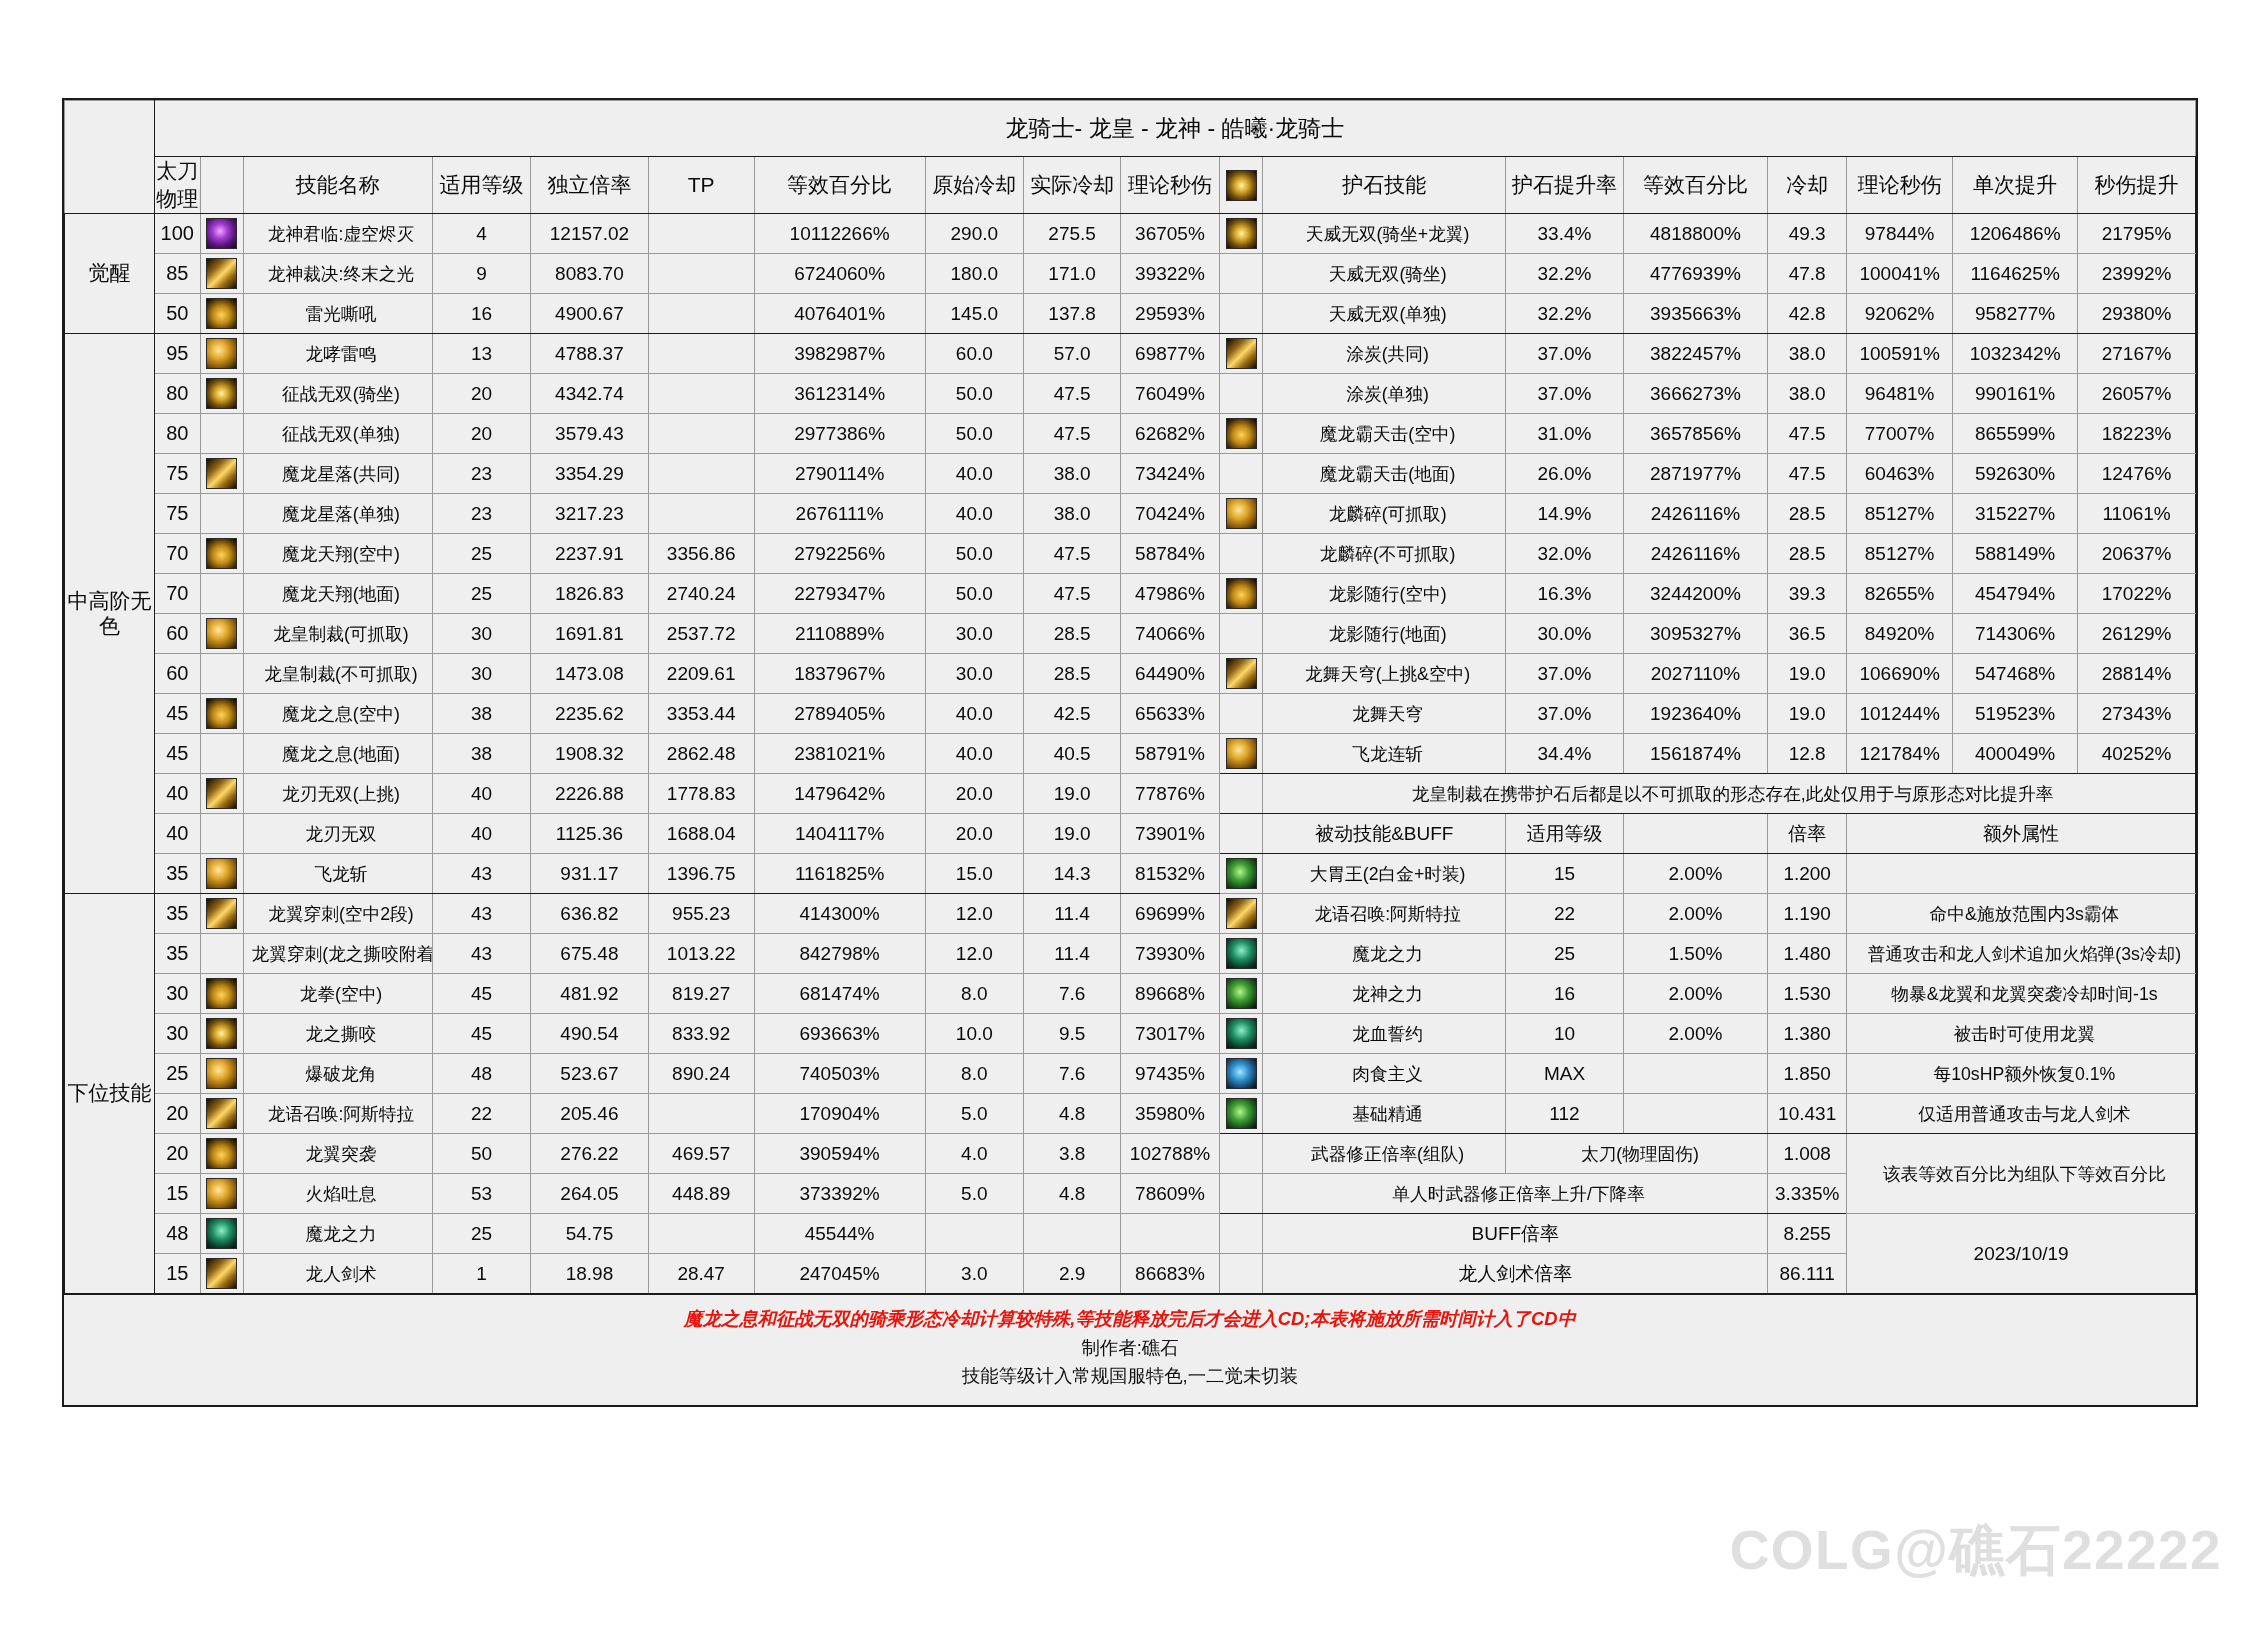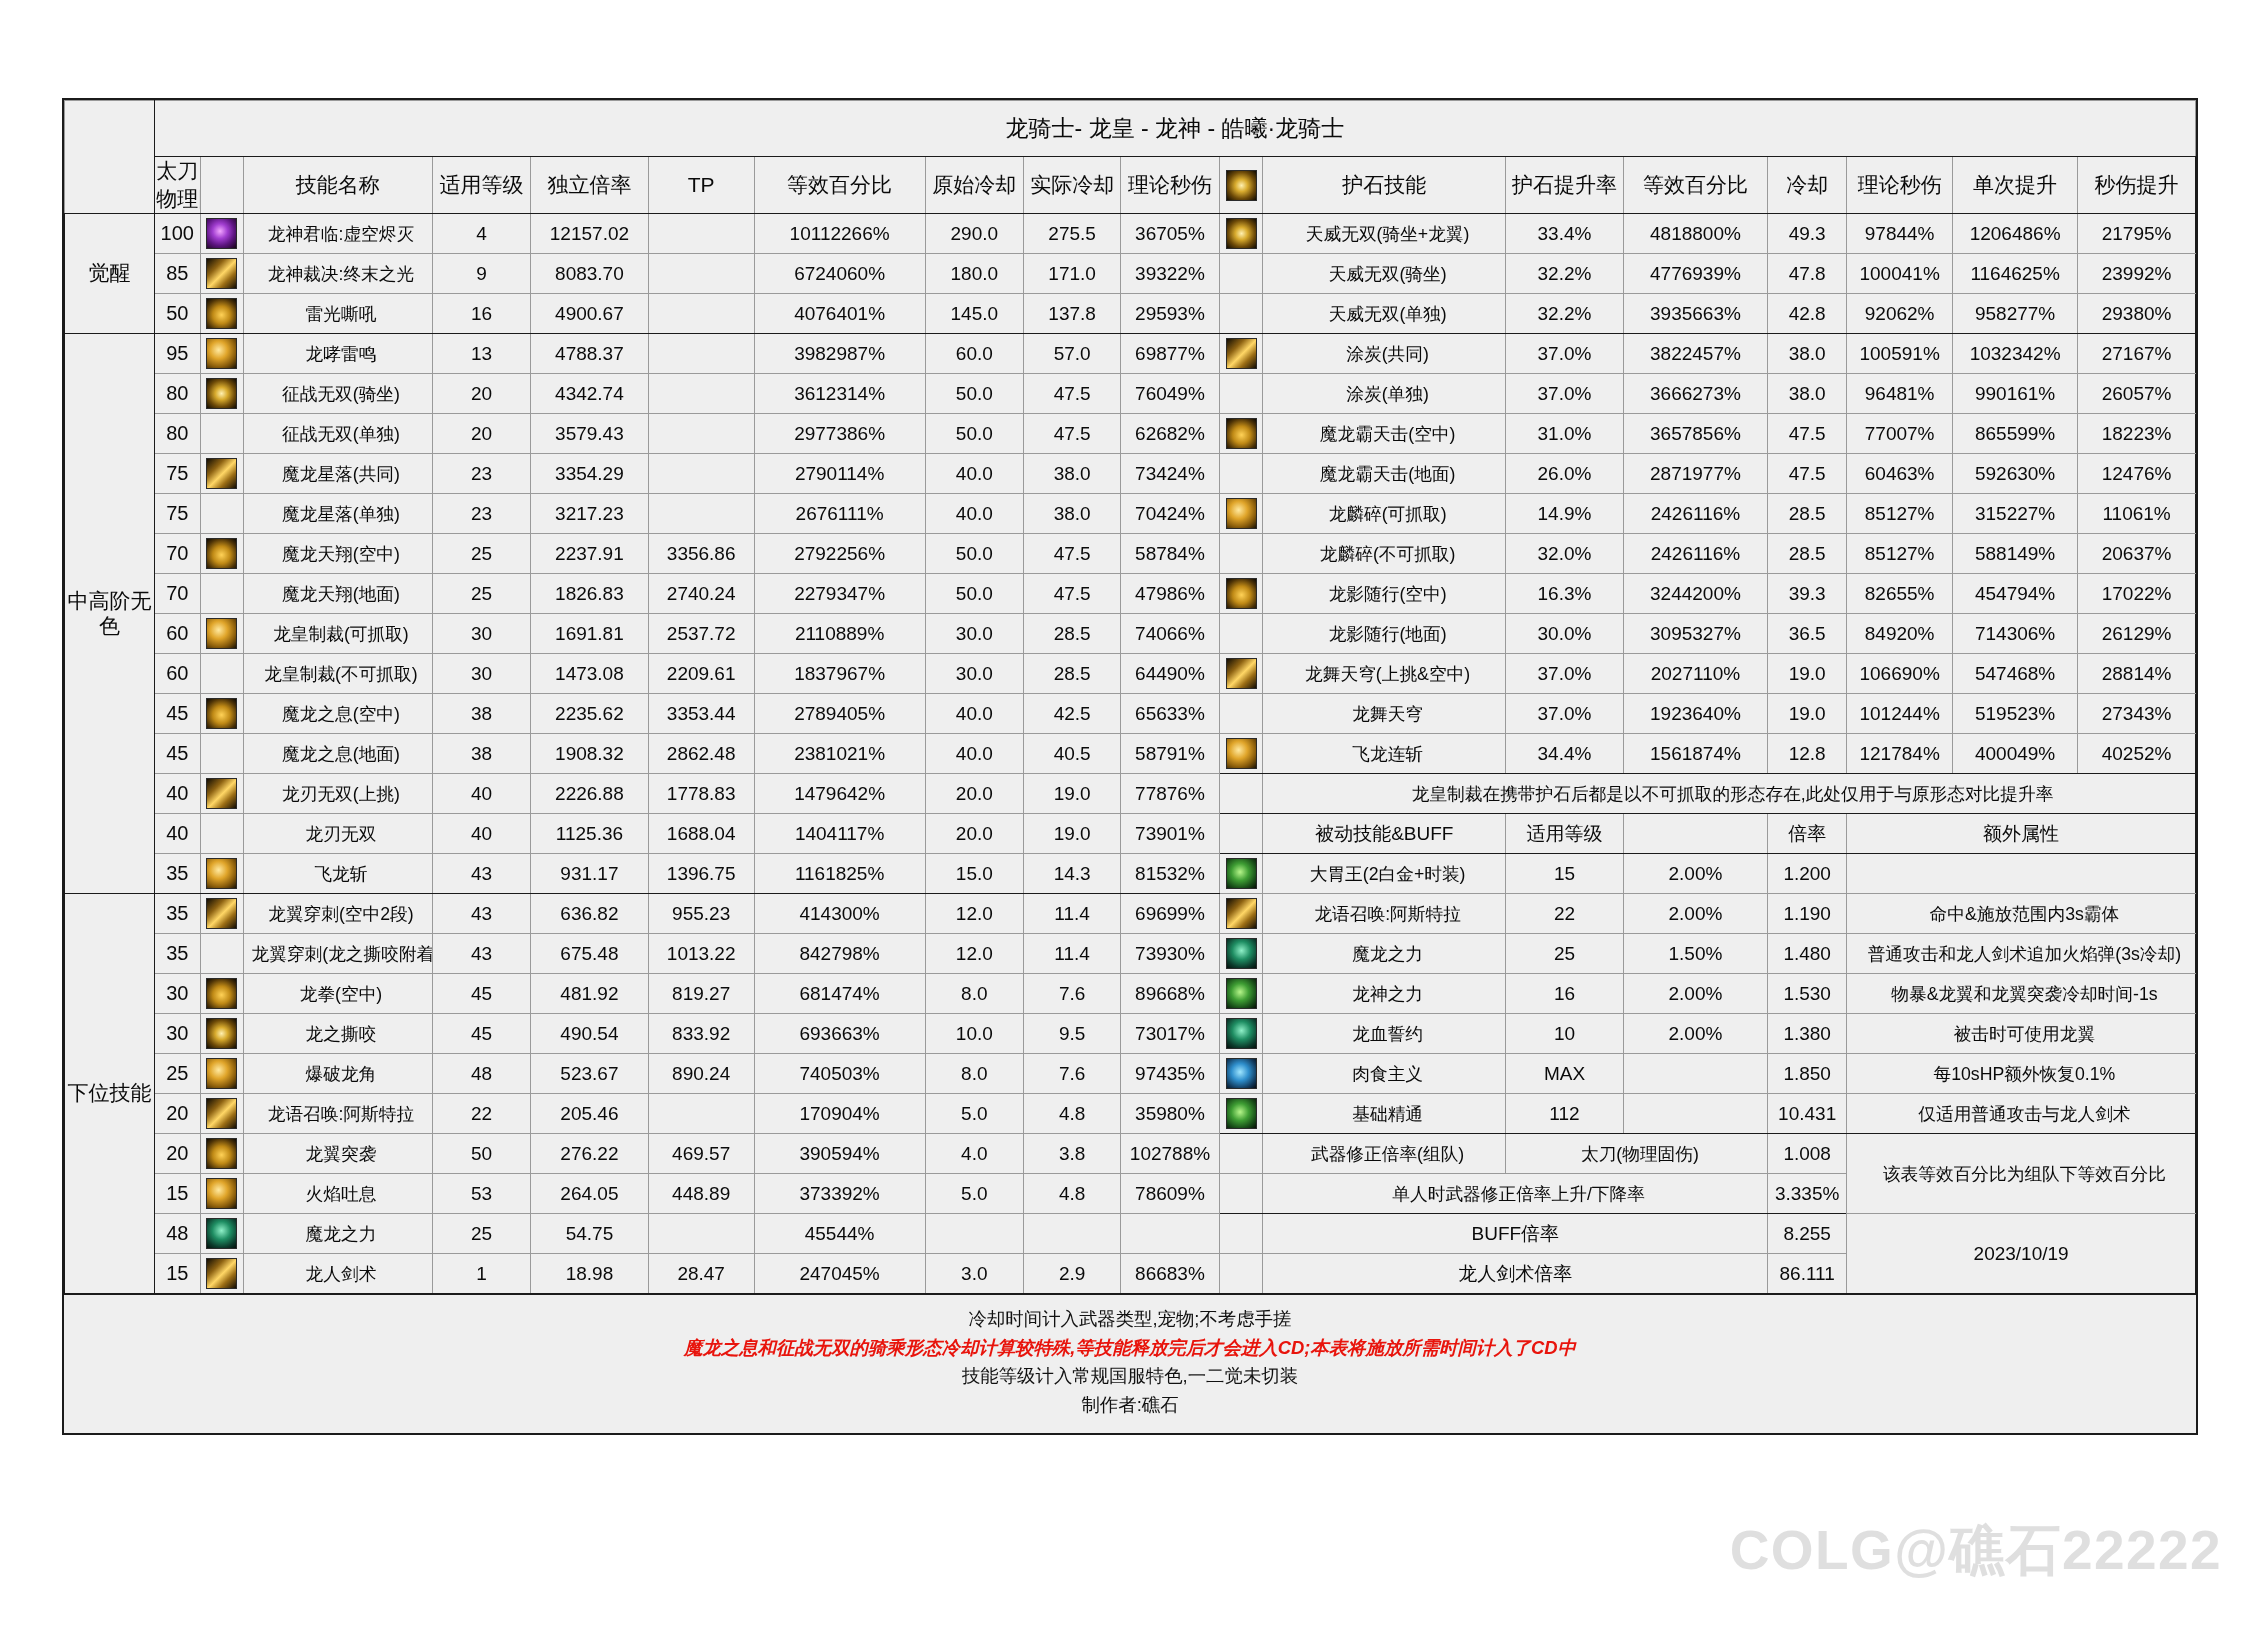--- a/index.html
+++ b/index.html
@@ -654,21 +654,20 @@
           <td class=" thick-b">2.9</td>
           <td class=" thick-b">86683%</td>
           <td class="ic-cell thick-b"></td>
           <td class="thick-b" colspan="3">龙人剑术倍率</td>
           <td class="thick-b">86.111</td>
         </tr>
       </tbody>
   </table>
 
   <div class="note-box">
-    <div class="note-line">冷却时间计入武器类型,宠物;不考虑手搓</div>
     <div class="note-line note-red">魔龙之息和征战无双的骑乘形态冷却计算较特殊,等技能释放完后才会进入CD;本表将施放所需时间计入了CD中</div>
+    <div class="note-line">制作者:礁石</div>
     <div class="note-line">技能等级计入常规国服特色,一二觉未切装</div>
-    <div class="note-line">制作者:礁石</div>
   </div>
 </div>
 
 <div class="wm">COLG@礁石22222</div>
 
 
 </body></html>

